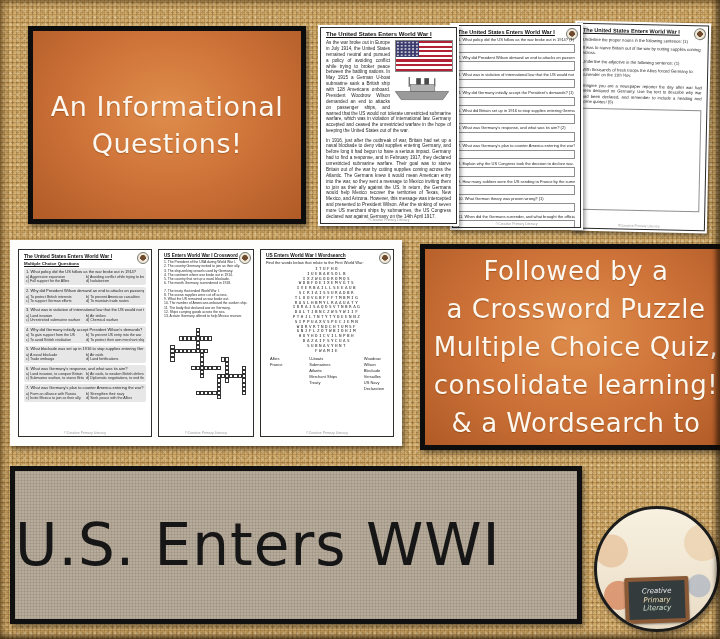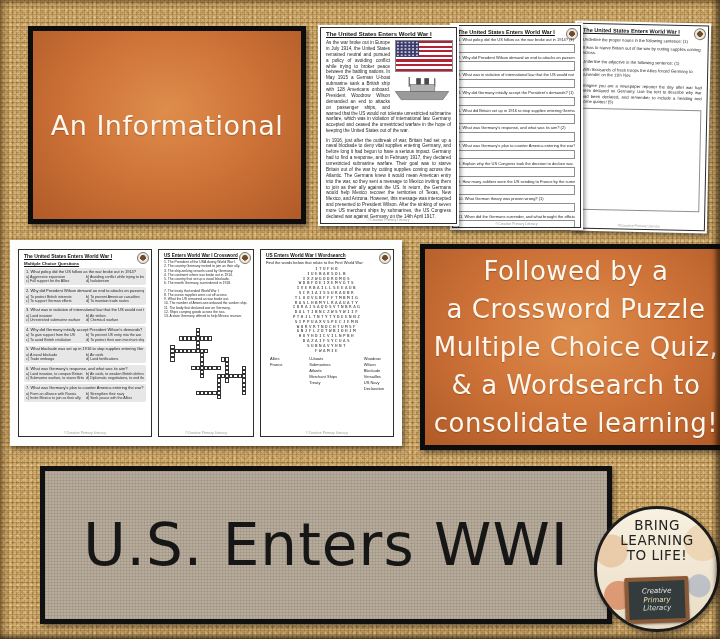--- a/index.html
+++ b/index.html
@@ -95,21 +95,21 @@
   .ws-col{display:flex;flex-direction:column;}
   .ws-word{font-size:4px;line-height:1.5;color:#1f1f1f;}
 
   
   #banner{position:absolute;left:10px;top:466px;width:562px;height:148px;border:5px solid #101010;
     background-color:#b7ac9c;
     background-image:
       repeating-linear-gradient(0deg, rgba(92,82,62,.14) 0 1px, transparent 1px 3px),
       repeating-linear-gradient(90deg, rgba(92,82,62,.14) 0 1px, transparent 1px 3px);
     box-shadow:2px 3px 5px rgba(0,0,0,.45);
-    display:flex;flex-direction:column;justify-content:center;align-items:center;margin-left:30px;}
+    display:flex;flex-direction:column;justify-content:center;align-items:flex-start;}
   #banner-title{font-size:58px;line-height:1.05;color:#161616;letter-spacing:1px;white-space:nowrap;}
   #banner-subtitle{font-size:40px;line-height:1.1;color:#1b1b1b;margin-top:6px;white-space:nowrap;}
 
   
   #logo{position:absolute;left:594px;top:506px;width:120px;height:120px;border-radius:50%;
     border:3px solid #1c1c1c;overflow:hidden;
     background:
       radial-gradient(circle at 18% 72%, rgba(205,95,45,.55) 0 14px, transparent 15px),
       radial-gradient(circle at 85% 64%, rgba(130,150,185,.45) 0 11px, transparent 12px),
       radial-gradient(circle at 12% 35%, rgba(230,190,150,.7) 0 16px, transparent 17px),
@@ -127,20 +127,21 @@
   .board-line:nth-child(2){color:#f1e0b4;}
   .board-line:nth-child(3){color:#d2e6d2;}
 </style>
 </head>
 <body>
 
 <div id="stage">
 
   <div class="promo" id="promo-top">
       <div class="promo-line">An Informational</div>
+      <div class="promo-line">Questions!</div>
     </div>
 
   <div class="sheet" id="pageC">
     <div class="sheet-inner">
       <div class="stamp"></div>
       <div class="sheet-pad">
         <div class="doc-title">The United States Enters World War I</div>
         <div class="gr-label">Underline the proper nouns in the following sentence: (1)</div>
         <div class="gr-sent">It was to starve Britain out of the war by cutting supplies coming across.</div>
         <div class="gr-label">Underline the adjective in the following sentence: (1)</div>
@@ -457,34 +458,29 @@
         </div>
         <div class="footer-line">©Creative Primary Literacy</div>
       </div>
     </div>
   </div>
 
   <div class="promo" id="promo-right">
       <div class="promo-line">Followed by a</div>
       <div class="promo-line">a Crossword Puzzle</div>
       <div class="promo-line">Multiple Choice Quiz,</div>
+      <div class="promo-line">consolidate learning!</div>
       <div class="promo-line">&amp; a Wordsearch to</div>
-      <div class="promo-line">consolidate learning!</div>
     </div>
 
   <div id="banner">
     <div id="banner-title">U.S. Enters WWI</div>
   </div>
 
   <div id="logo">
-    <div id="logo-text">
-        <div class="logo-line">BRING</div>
-        <div class="logo-line">LEARNING</div>
-        <div class="logo-line">TO LIFE!</div>
-      </div>
     <div id="chalkboard">
         <div class="board-line">Creative</div>
         <div class="board-line">Primary</div>
         <div class="board-line">Literacy</div>
       </div>
   </div>
 
 </div>
 
 </body></html>

